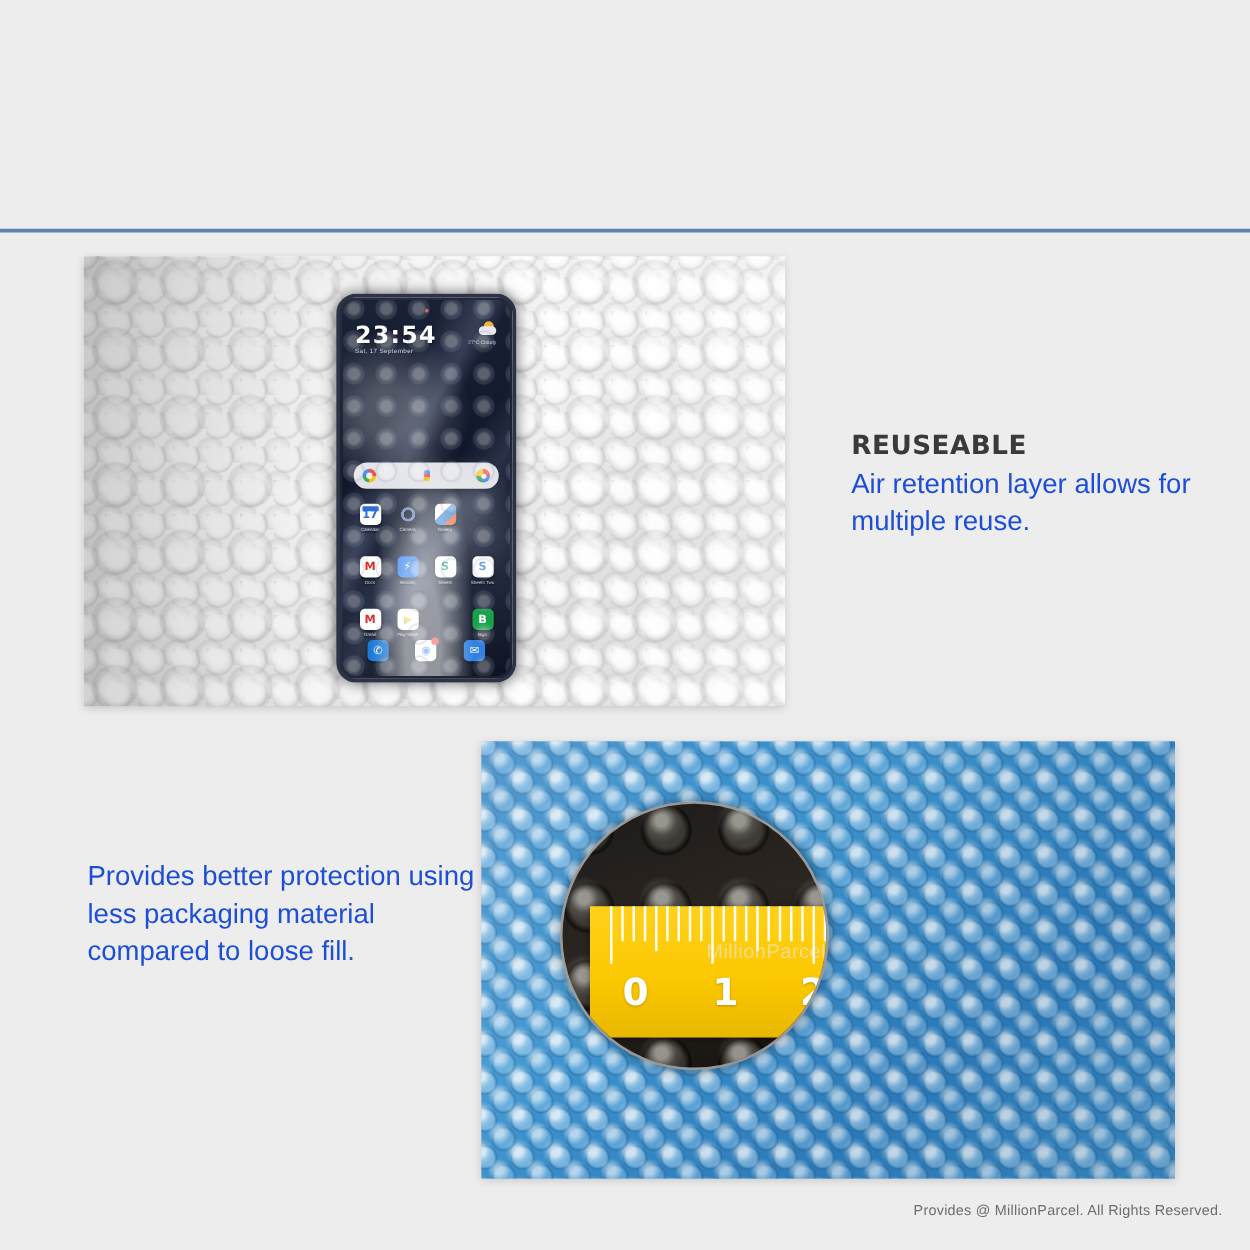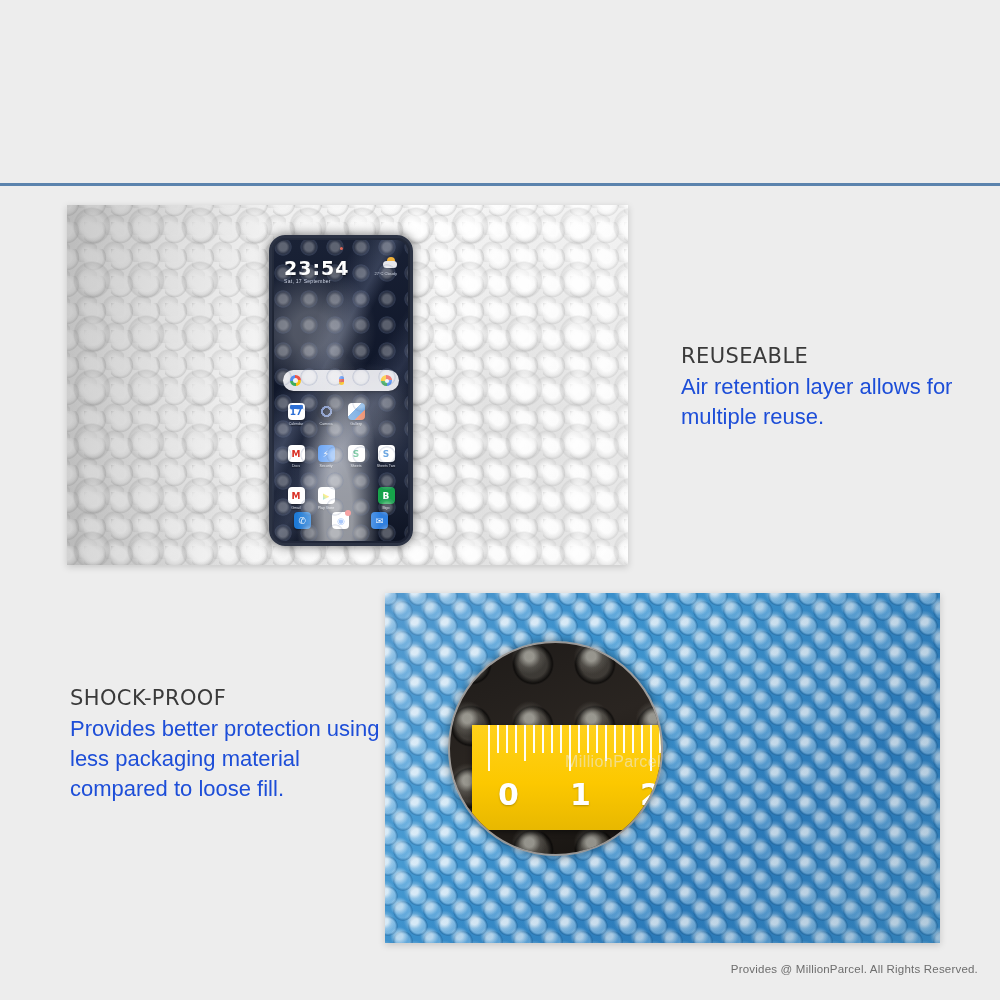--- a/index.html
+++ b/index.html
@@ -204,21 +204,21 @@
     position:absolute;color:rgba(120,120,120,.45);font-size:16px;letter-spacing:.4px;
     font-family:"Liberation Sans",sans-serif;pointer-events:none;white-space:nowrap;
   }
   #wm-2{left:180px;top:160px;color:rgba(235,235,235,.55);}
 
   
   .feature{position:absolute;}
   #feature-reuseable{left:681px;top:344px;width:300px;}
   #feature-shockproof{left:70px;top:686px;width:330px;}
   .feat-title{
-    font-size:21px;font-weight:normal;color:#3a3a3a;letter-spacing:.4px;margin:0 0 4px 0;
+    font-size:21px;font-weight:bold;color:#3a3a3a;letter-spacing:.4px;margin:0 0 4px 0;
     font-family:"DejaVu Sans","Liberation Sans",sans-serif;
   }
   .feat-body{
     font-size:22px;color:#1d4ed8;line-height:1.36;margin:0;
     font-family:"Liberation Sans",sans-serif;
   }
 
   
   #footer-copyright{
     position:absolute;right:22px;top:963px;
@@ -359,19 +359,18 @@
 
     <div class="watermark" id="wm-2">MillionParcel</div>
   </div>
 
   <div class="feature" id="feature-reuseable">
     <p class="feat-title">REUSEABLE</p>
     <p class="feat-body">Air retention layer allows for multiple reuse.</p>
   </div>
 
   <div class="feature" id="feature-shockproof">
-    <p class="feat-title">SHOCK-PROOF</p>
     <p class="feat-body">Provides better protection using less packaging material compared to loose fill.</p>
   </div>
 
   <div id="footer-copyright">Provides @ MillionParcel. All Rights Reserved.</div>
 
 </div>
 
 </body></html>

